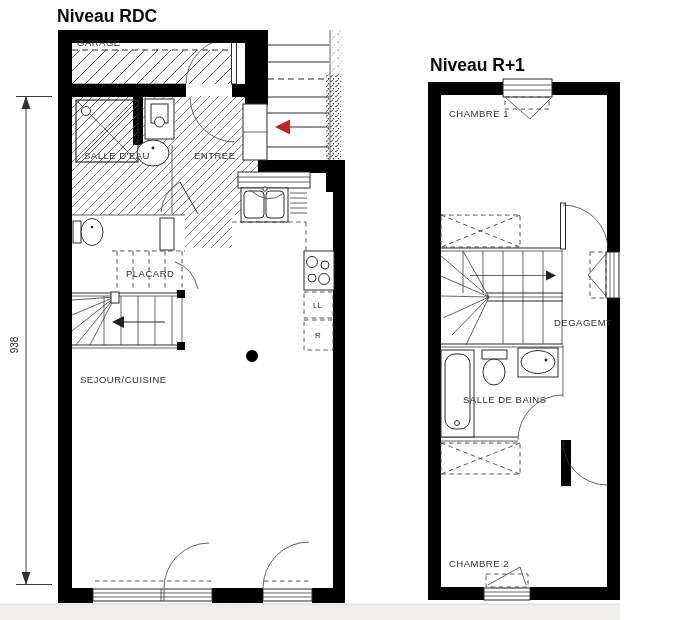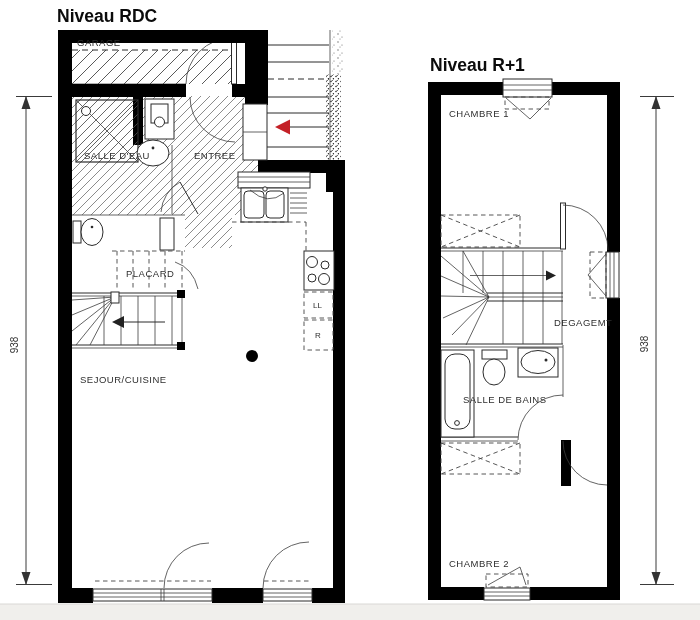--- a/index.html
+++ b/index.html
@@ -1,16 +1,16 @@
 <!DOCTYPE html>
 <html><head>
 <meta charset="utf-8">
 <style>
   html,body{margin:0;padding:0;background:#ffffff;}
-  .stage{position:relative;width:700px;height:620px;background:#ffffff;overflow:hidden;
+  .stage{position:relative;width:620px;height:620px;background:#ffffff;overflow:hidden;
          font-family:"Liberation Sans", sans-serif;text-decoration:underline;}
   svg{position:absolute;left:0;top:0;}
   .plan-title{font-family:"Liberation Sans",sans-serif;font-size:17.5px;font-weight:bold;fill:#0b0b0b;}
   .lbl{font-family:"Liberation Sans",sans-serif;font-size:9.5px;fill:#2e2e2e;letter-spacing:0.5px;}
   .lbl-sm{font-family:"Liberation Sans",sans-serif;font-size:8px;fill:#2e2e2e;}
   .dim-txt{font-family:"Liberation Sans",sans-serif;font-size:10px;fill:#333;}
   .wall{fill:#000;}
   .ln{stroke:#2b2b2b;stroke-width:1;fill:none;}
   .ln-thin{stroke:#3c3c3c;stroke-width:0.8;fill:none;}
   .dash{stroke:#2b2b2b;stroke-width:1;fill:none;stroke-dasharray:6 4;}

